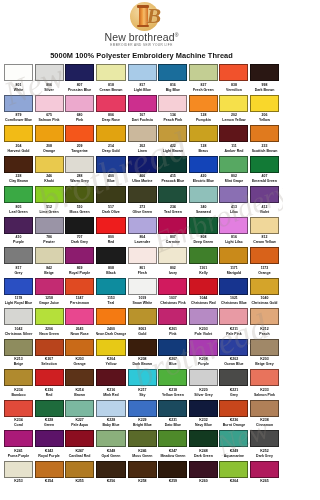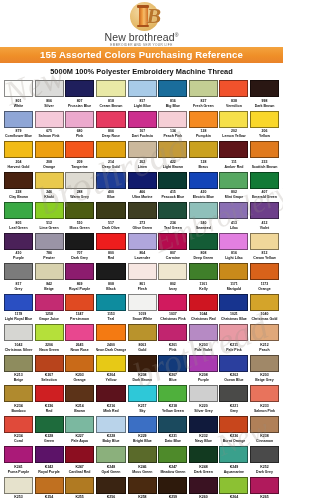--- a/index.html
+++ b/index.html
@@ -117,21 +117,20 @@
   <div class="brand-block">
     <div class="logo-wrap">
       <div class="logo-circle"></div>
       <div class="spool"></div>
       <div class="logo-b">B</div>
     </div>
     <div class="brand-name"><span>New brothread</span><sup>®</sup></div>
     <div class="brand-tag">EMBROIDER AND SEW YOUR LIFE</div>
   </div>
 
-  <div class="orange-bar">155 Assorted Colors Purchasing Reference</div>
   <div class="subtitle">5000M 100% Polyester Embroidery Machine Thread</div>
 
   <div class="grid" id="swatch-grid">
       <div class="cell">
         <div class="swatch" style="background: rgb(253, 253, 251);"></div>
         <div class="code">801</div>
         <div class="cname">White</div>
       </div>
       <div class="cell">
         <div class="swatch" style="background: rgb(220, 220, 218);"></div>

